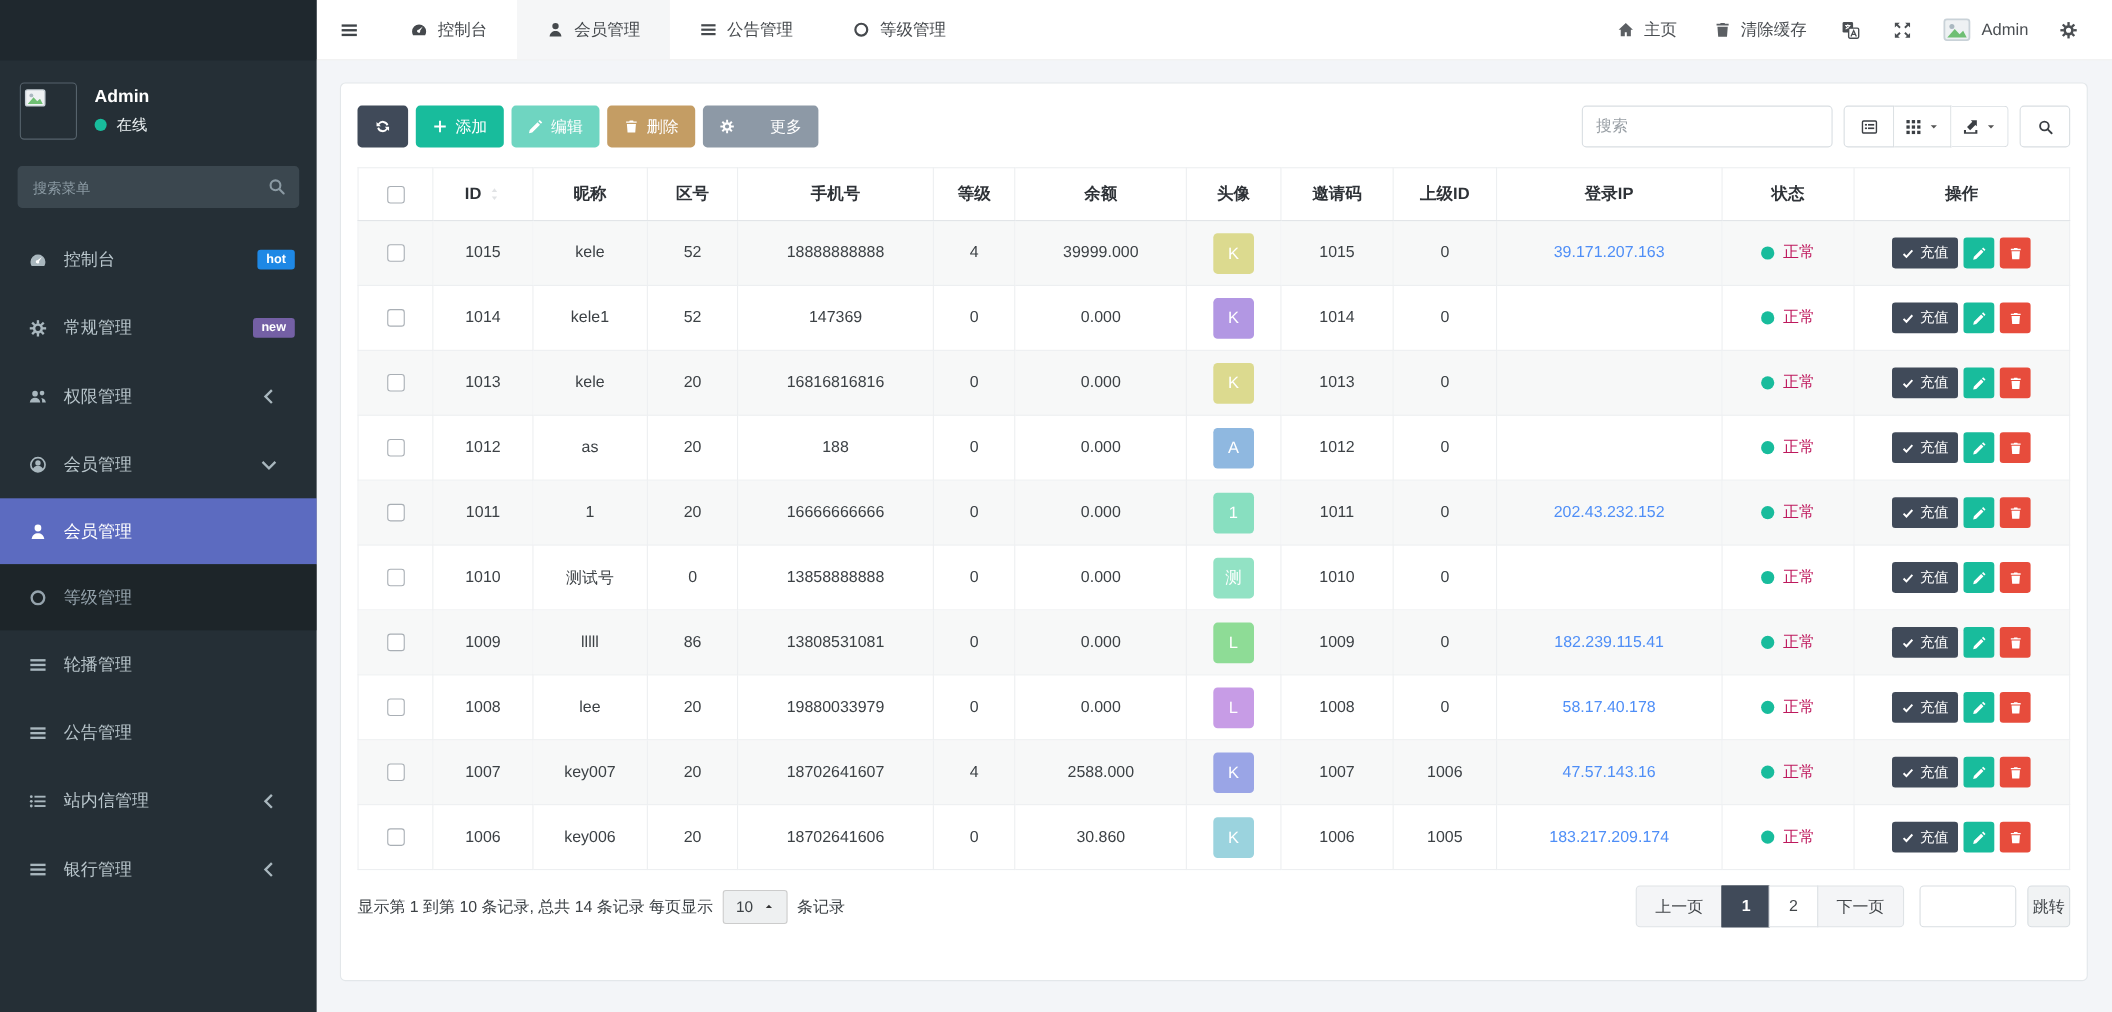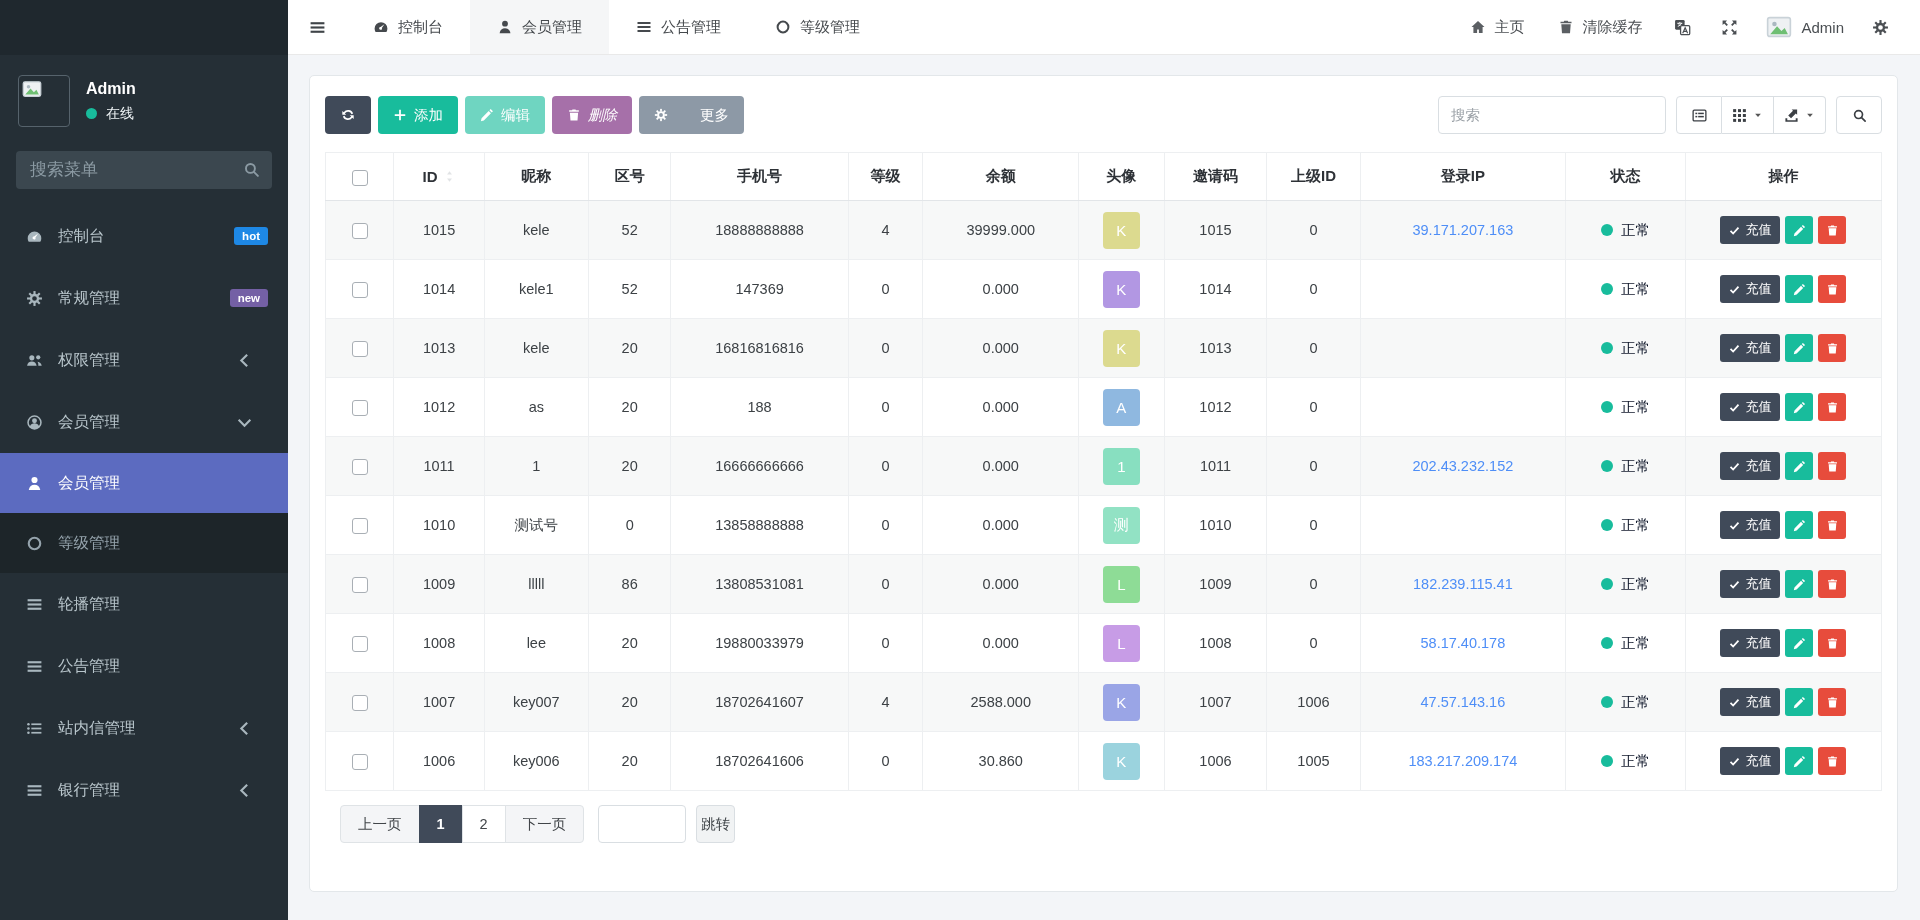--- a/index.html
+++ b/index.html
@@ -17,21 +17,21 @@
   aside { width:288px; flex-shrink:0; background:#252f36; display:flex; flex-direction:column; }
   .sb-top { height:55px; background:#1f282e; flex-shrink:0; }
   .sb-user { display:flex; align-items:center; gap:16px; padding:20px 18px 12px; }
   .sb-avatar { width:52px; height:52px; border:1px solid #56636c; border-radius:4px;
                padding:3px; font-size:20px; color:#9fb0b8; }
   .sb-name { color:#fff; font-weight:bold; font-size:16px; margin-bottom:7px; }
   .sb-status { display:flex; align-items:center; gap:9px; font-size:14px; color:#eef3f5; }
   .dot { width:11px; height:11px; border-radius:50%; background:#18bc9c; display:inline-block; }
   .sb-search { margin:12px 16px 16px; position:relative; }
   .sb-search-input { width:100%; height:38px; background:#3b474f; border:none; border-radius:4px;
-                     padding:0 38px 0 14px; color:#cfd8dc; font-size:17px; outline:none; }
+                     padding:0 38px 0 14px; color:#cfd8dc; font-size:13px; outline:none; }
   .sb-search-input::placeholder { color:#8b9aa3; }
   .sb-search-ic { position:absolute; right:12px; top:10px; font-size:17px; color:#8b9aa3; }
   .sb-item { display:flex; align-items:center; height:62px; padding:0 20px 0 26px;
              font-size:15.5px; color:#b9c6cc; cursor:pointer; text-decoration:none; }
   .sb-item > .ic { font-size:17px; width:32px; flex-shrink:0; color:#a9b7be; }
   .sb-label { flex:1; }
   .sb-badge { font-size:11.5px; font-weight:bold; color:#fff; padding:3px 8px; border-radius:3px; }
   .sb-arrow { font-size:12px; color:#87949c; }
   .sb-item.sub { background:#1d2529; height:60px; color:#95a3ac; }
   .sb-item.sub > .ic { color:inherit; }
@@ -61,21 +61,21 @@
 
   
   .toolbar { display:flex; justify-content:space-between; align-items:center; }
   .tb-left { display:flex; gap:7px; }
   .btn { height:38px; border:none; border-radius:4px; color:#fff; font-size:14.5px;
          padding:0 15px; display:inline-flex; align-items:center; gap:7px; cursor:pointer;
          font-family:inherit; }
   .btn .ic { font-size:14px; }
   .btn-dark { background:#404a59; }
   .btn-green { background:#18bc9c; }
-  .btn-red { background:#701a75;font-style:italic; }
+  .btn-red { background:#a16207; }
   .btn-gray { background:#8d99a6;gap:32px; }
   .btn.disabled { opacity:.62; cursor:default; }
   .sq { width:46px; justify-content:center; padding:0; }
   .tb-right { display:flex; align-items:center; }
   .tb-search { width:228px; height:38px; border:1px solid #d9dee2; border-radius:4px;
                padding:0 12px; font-size:14.5px; color:#333; outline:none; font-family:inherit; }
   .tb-search::placeholder { color:#9aa0a6; }
   .btn-group { display:inline-flex; margin-left:10px; }
   .gbtn { height:38px; min-width:46px; padding:0 10px; background:#fff; border:1px solid #d9dee2;
           display:inline-flex; align-items:center; justify-content:center; gap:6px;
@@ -92,21 +92,21 @@
   th { height:48px; font-size:15px; color:#2e3237; border-bottom-color:#e2e5e8; }
   td { height:59px; font-size:14.5px; color:#3c4145; }
   tbody tr.stripe { background:#f7f8f8; }
   .cb { width:16px; height:16px; border:1px solid #a9afb5; border-radius:3px;
         display:inline-block; background:#fff; vertical-align:middle; cursor:pointer; }
   .th-id { display:inline-flex; align-items:center; gap:5px; cursor:pointer; }
   .sort-ic { font-size:13px; color:#c3c7cb; }
   .avatar { width:37px; height:37px; border-radius:4px; display:inline-flex; align-items:center;
             justify-content:center; color:#fff; font-size:15px; }
   .ip-link { color:#4e8ef7; text-decoration:none; cursor:pointer; }
-  .status { color:#0f172a; display:inline-flex; align-items:center; gap:8px; }
+  .status { color:#be185d; display:inline-flex; align-items:center; gap:8px; }
   .status .dot { width:12px; height:12px; }
   .acts { display:flex; gap:5px; justify-content:center; align-items:center; }
   .btn-recharge { background:#404a59; color:#fff; border:none; border-radius:3px; height:28px;
                   padding:0 9px; font-size:13px; display:inline-flex; align-items:center; gap:5px;
                   cursor:pointer; font-family:Liberation Mono, monospace; }
   .btn-recharge .ic { font-size:11px; }
   .btn-mini { width:28px; height:28px; border:none; border-radius:3px; color:#fff;
               display:inline-flex; align-items:center; justify-content:center; font-size:13px; cursor:pointer; }
   .bg-green { background:#18bc9c; }
   .bg-red { background:#e74c3c; }
@@ -998,20 +998,32 @@
                       </svg>
                     </span>
                   </button>
                 </span>
               </td>
             </tr>
           </tbody>
       </table>
 
       <div class="pager">
+        <div class="pg-info">
+          <span>显示第 1 到第 10 条记录, 总共 14 条记录 每页显示</span>
+          <span class="psize">
+            <span>10</span>
+            <span class="ic caret">
+                <svg viewBox="0 0 16 16">
+                  <path d="M3.5 10.5h9L8 5.5z"></path>
+                </svg>
+              </span>
+          </span>
+          <span>条记录</span>
+        </div>
         <div class="pg-ctl">
           <button class="pg pgn pg-prev">上一页</button>
           <span id="pg-pages">
               <button class="pg active">1</button>
               <button class="pg">2</button>
             </span>
           <button class="pg pgn pg-next">下一页</button>
           <input class="pg-input" style="">
           <button class="pg-jump">跳转</button>
         </div>

